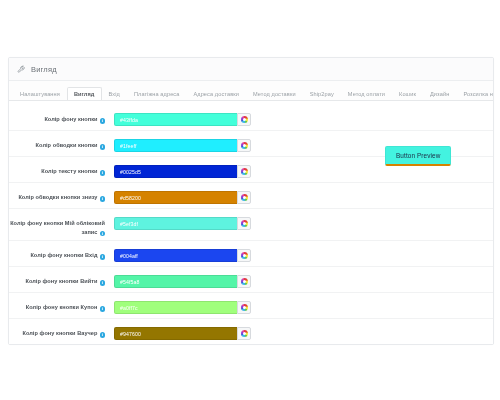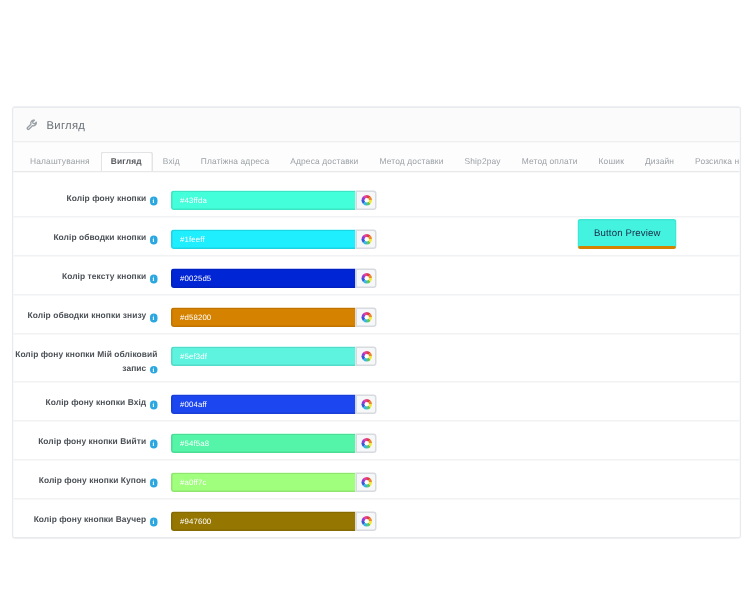--- a/index.html
+++ b/index.html
@@ -22,21 +22,20 @@
   
   .panel {
     position: absolute;
     left: 8px;
     top: 57px;
     width: 484px;
     background: #ffffff;
     border: 1px solid #e8eaed;
     border-radius: 2px;
     box-shadow: 0 0 1px rgba(0,0,0,0.04);
-    margin-top: 14px;
   }
 
   .panel-head {
     height: 22px;
     display: flex;
     align-items: center;
     padding: 0 8px;
     background: #fbfbfc;
     border-bottom: 1px solid #eceef0;
   }

